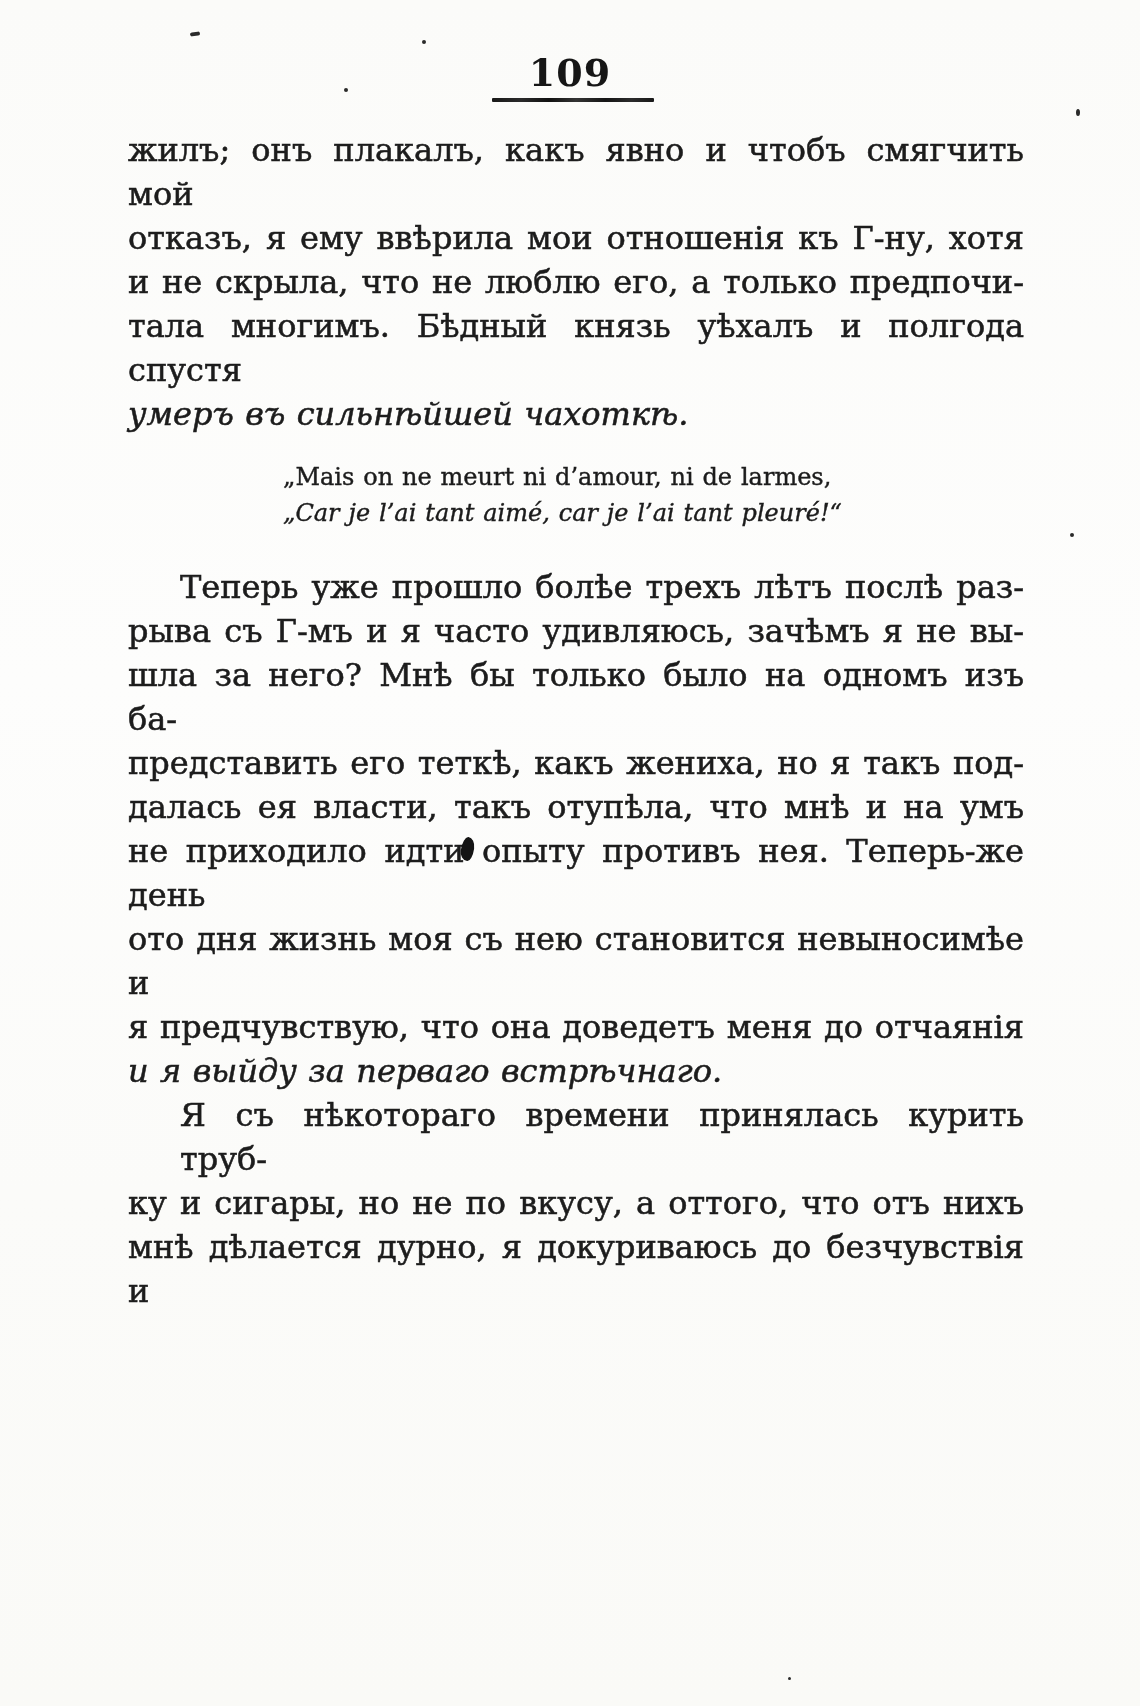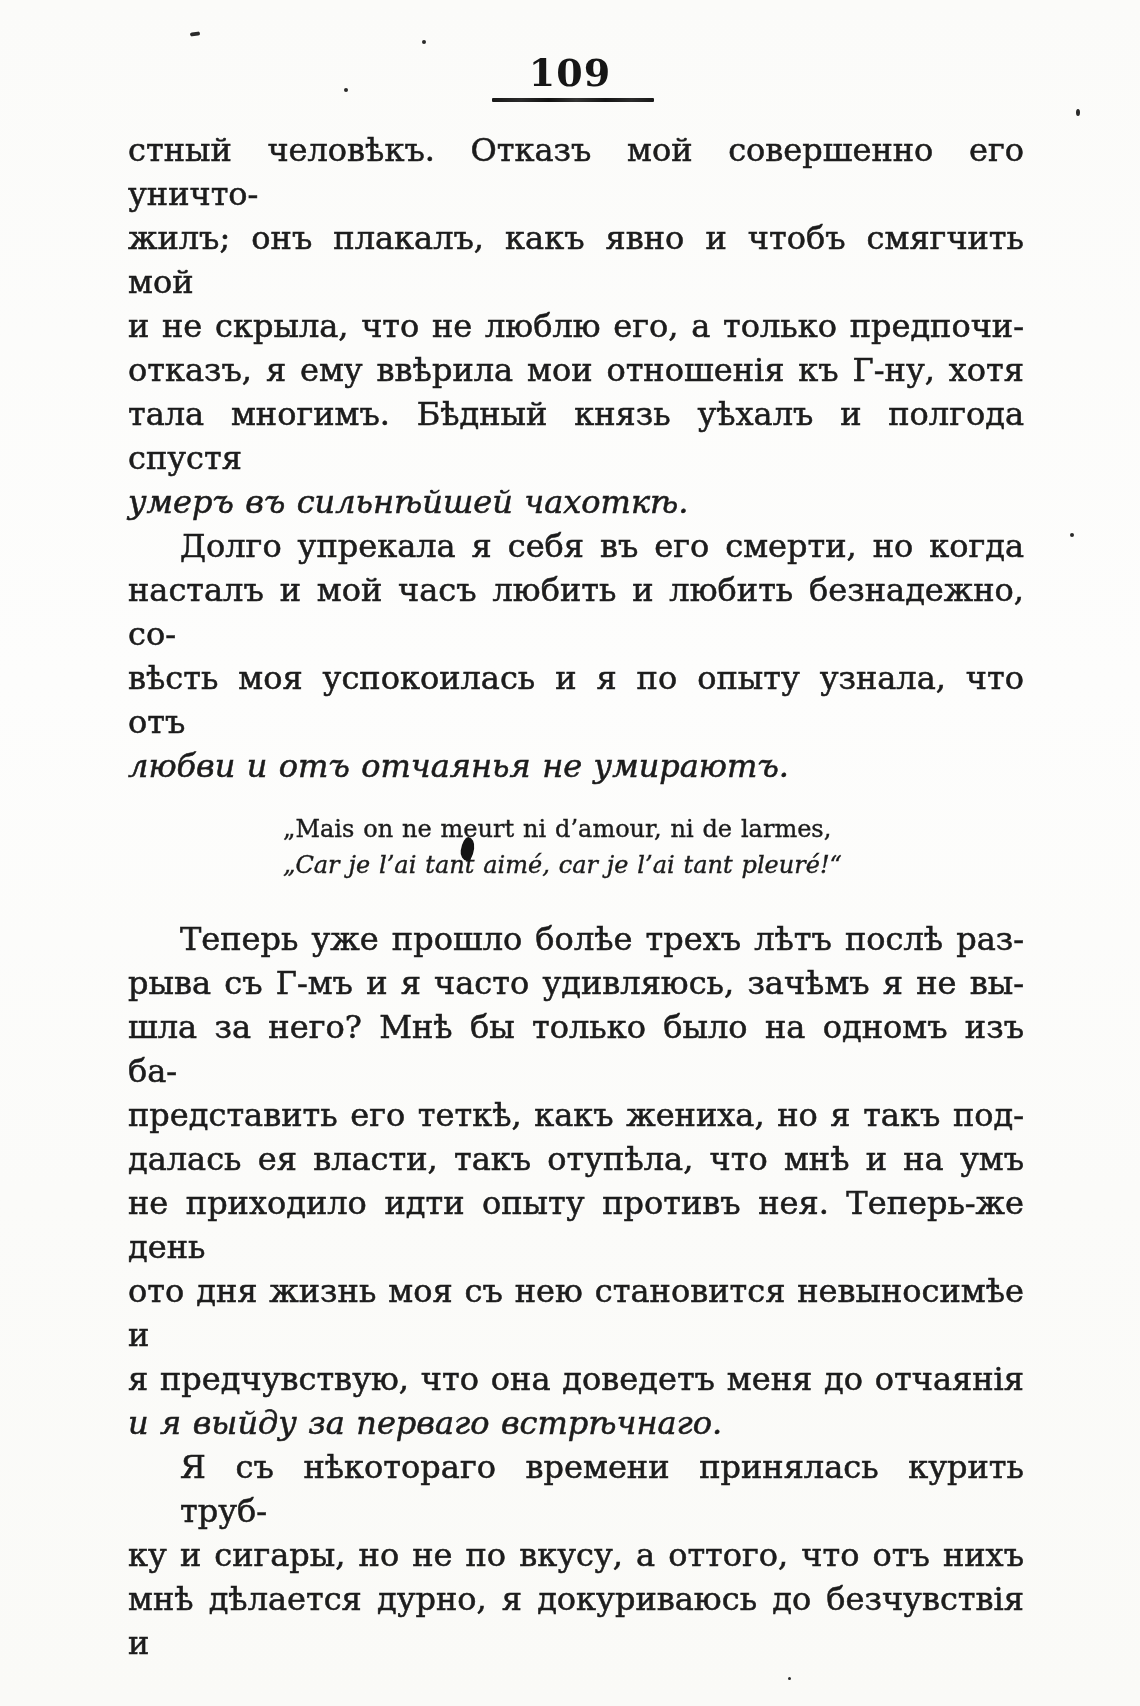--- a/index.html
+++ b/index.html
@@ -86,32 +86,25 @@
 <body>
 
 <div class="sheet">
 
   <div class="pagenum">109</div>
 
   <div class="header-rule"></div>
 
   <div class="text-block">
       <div class="para body">
-        <div class="line">стный человѣкъ. Отказъ мой совершенно его уничто-</div>
         <div class="line">жилъ; онъ плакалъ, какъ явно и чтобъ смягчить мой</div>
+        <div class="line">отказъ, я ему ввѣрила мои отношенія къ Г-ну, хотя</div>
         <div class="line">и не скрыла, что не люблю его, а только предпочи-</div>
-        <div class="line">отказъ, я ему ввѣрила мои отношенія къ Г-ну, хотя</div>
         <div class="line">тала многимъ. Бѣдный князь уѣхалъ и полгода спустя</div>
         <div class="line last">умеръ въ сильнѣйшей чахоткѣ.</div>
-      </div>
-      <div class="para body">
-        <div class="line indent">Долго упрекала я себя въ его смерти, но когда</div>
-        <div class="line">насталъ и мой часъ любить и любить безнадежно, со-</div>
-        <div class="line">вѣсть моя успокоилась и я по опыту узнала, что отъ</div>
-        <div class="line last">любви и отъ отчаянья не умираютъ.</div>
       </div>
       <div class="para quote">
         <div class="line">„Mais on ne meurt ni d’amour, ni de larmes,</div>
         <div class="line last">„Car je l’ai tant aimé, car je l’ai tant pleuré!“</div>
       </div>
       <div class="para body">
         <div class="line indent">Теперь уже прошло болѣе трехъ лѣтъ послѣ раз-</div>
         <div class="line">рыва съ Г-мъ и я часто удивляюсь, зачѣмъ я не вы-</div>
         <div class="line">шла за него? Мнѣ бы только было на одномъ изъ ба-</div>
         <div class="line">представить его теткѣ, какъ жениха, но я такъ под-</div>

